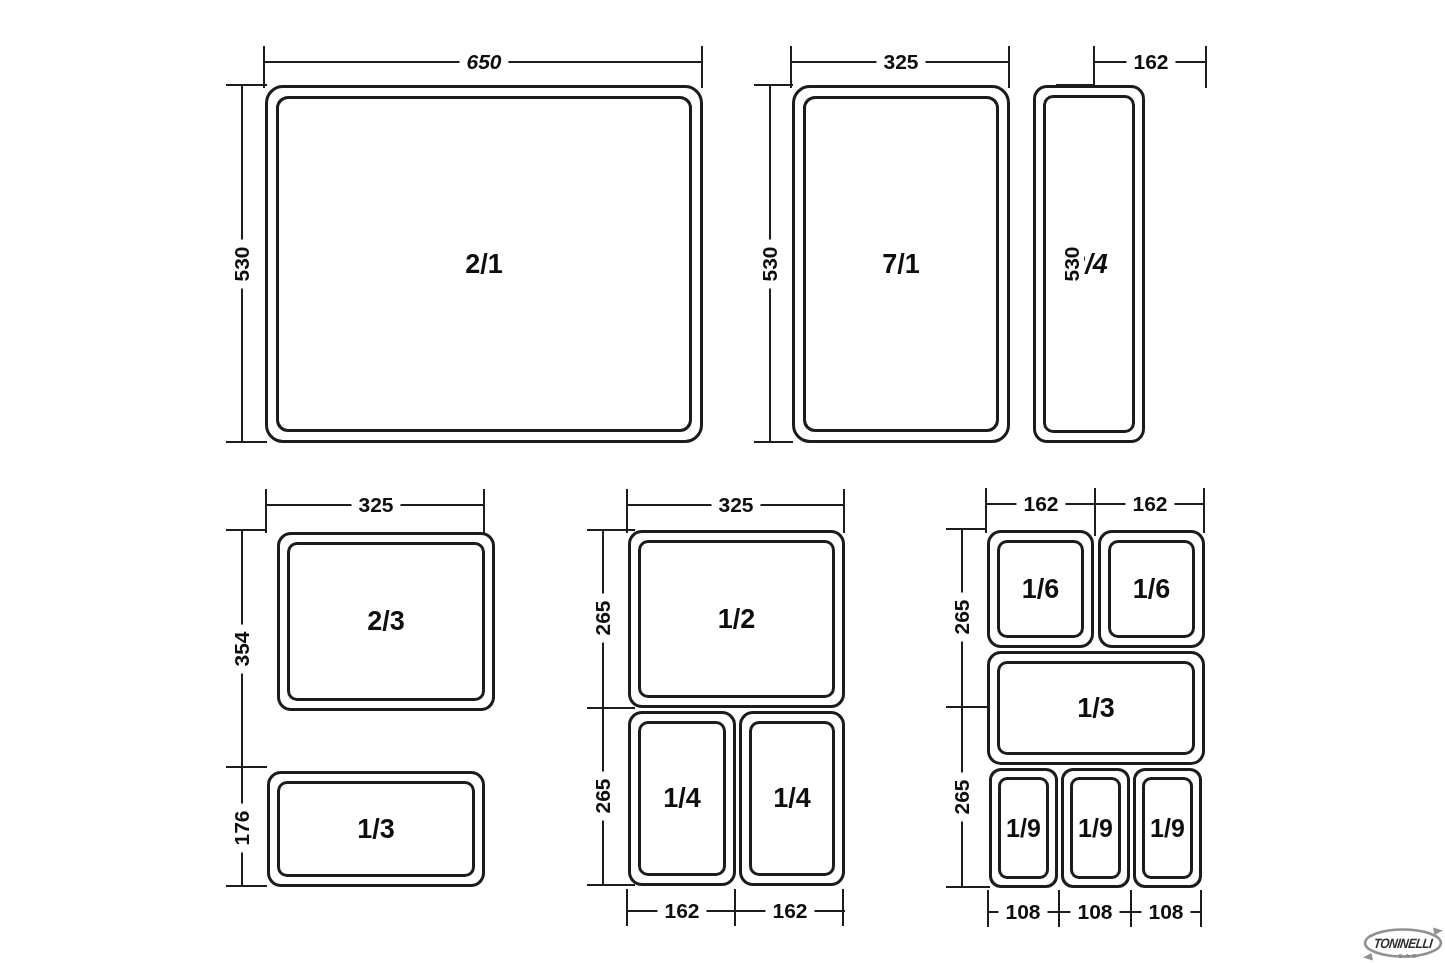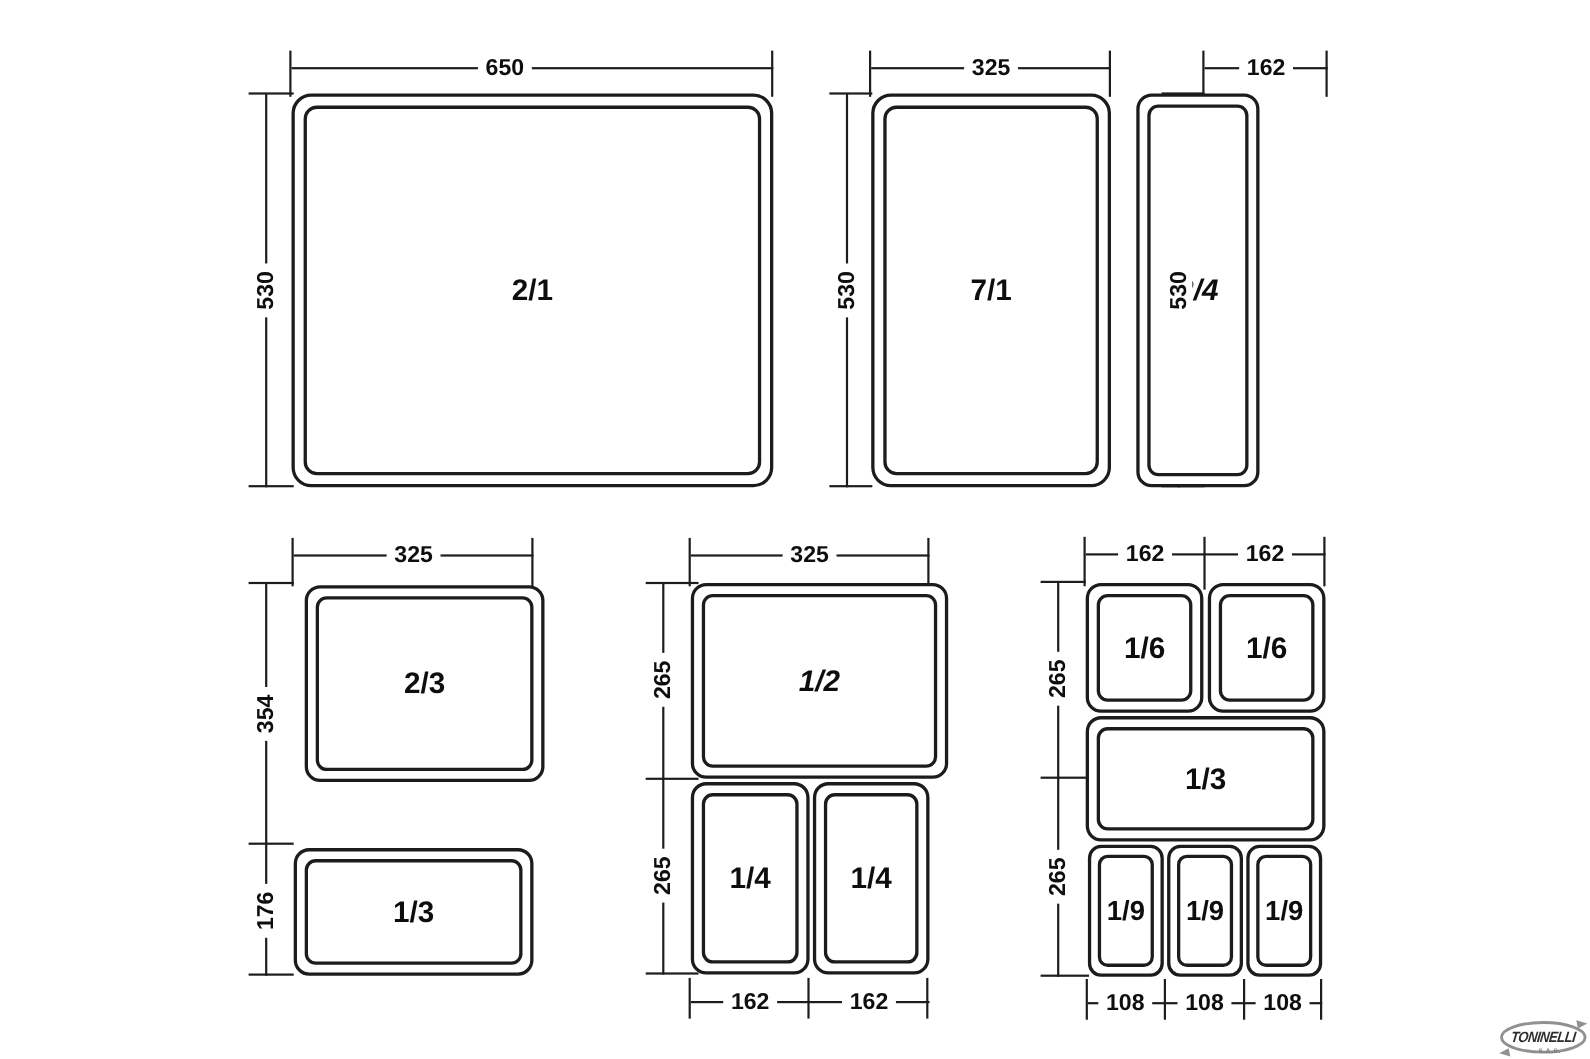--- a/index.html
+++ b/index.html
@@ -166,21 +166,21 @@
     <span class="pan-label">2/4</span>
   </div>
 
   <div class="pan pan-md" style="left:267px;top:532px;width:218px;height:179px;margin-left:10px;">
     <span class="pan-label">2/3</span>
   </div>
   <div class="pan pan-md" style="left:267px;top:771px;width:218px;height:116px;">
     <span class="pan-label">1/3</span>
   </div>
 
-  <div class="pan pan-md" style="left:628px;top:530px;width:234px;height:178px;font-style:italic;">
+  <div class="pan pan-md" style="left:628px;top:530px;width:217px;height:178px;">
     <span class="pan-label">1/2</span>
   </div>
   <div class="pan pan-md" style="left:628px;top:711px;width:108px;height:175px;">
     <span class="pan-label">1/4</span>
   </div>
   <div class="pan pan-md" style="left:739px;top:711px;width:106px;height:175px;">
     <span class="pan-label">1/4</span>
   </div>
 
   <div class="pan pan-md" style="left:987px;top:530px;width:107px;height:118px;">
@@ -195,21 +195,21 @@
   <div class="pan pan-sm" style="left:989px;top:768px;width:69px;height:120px;">
     <span class="pan-label">1/9</span>
   </div>
   <div class="pan pan-sm" style="left:1061px;top:768px;width:69px;height:120px;">
     <span class="pan-label">1/9</span>
   </div>
   <div class="pan pan-sm" style="left:1133px;top:768px;width:69px;height:120px;">
     <span class="pan-label">1/9</span>
   </div>
 
-  <div class="dim-label" style="left:459px;top:62px;">650</div>
+  <div class="dim-label" style="left:484px;top:62px;font-style:italic;">650</div>
   <div class="dim-label v" style="left:242px;top:264px;">530</div>
   <div class="dim-label" style="left:901px;top:62px;">325</div>
   <div class="dim-label v" style="left:770px;top:264px;">530</div>
   <div class="dim-label" style="left:1151px;top:62px;">162</div>
   <div class="dim-label v" style="left:1072px;top:264px;">530</div>
 
   <div class="dim-label" style="left:376px;top:505px;">325</div>
   <div class="dim-label v" style="left:242px;top:649px;">354</div>
   <div class="dim-label v" style="left:242px;top:828px;">176</div>
 

